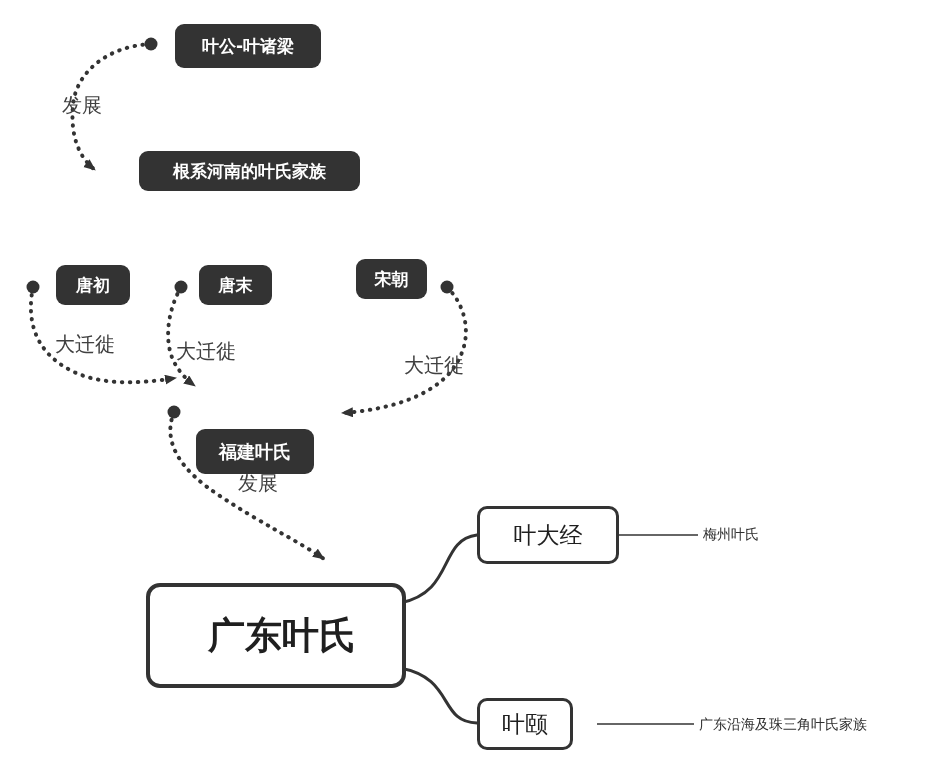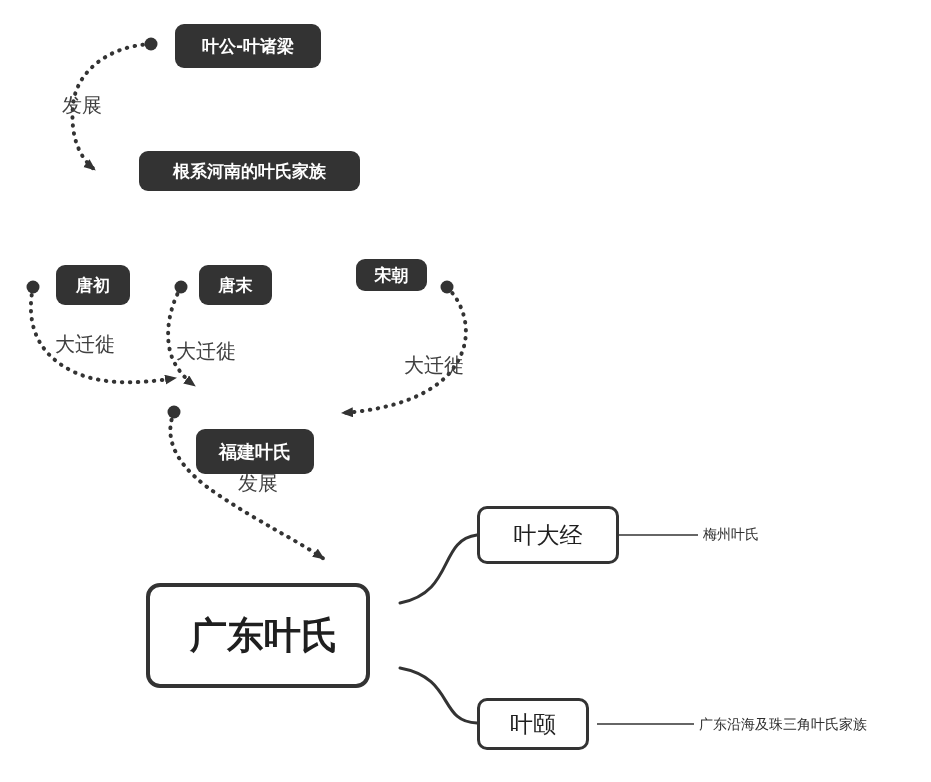--- a/index.html
+++ b/index.html
@@ -75,29 +75,29 @@
   </svg>
 
   <div class="node dark" style="left:175px; top:24px; width:146px; height:44px;">叶公-叶诸梁</div>
 
   <div class="node dark" style="left:139px; top:151px; width:221px; height:40px;">根系河南的叶氏家族</div>
 
   <div class="node dark" style="left:56px; top:265px; width:74px; height:40px;">唐初</div>
 
   <div class="node dark" style="left:199px; top:265px; width:73px; height:40px;">唐末</div>
 
-  <div class="node dark" style="left:356px; top:259px; width:71px; height:32px;">宋朝</div>
+  <div class="node dark" style="left:356px; top:259px; width:71px; height:40px;">宋朝</div>
 
   <div class="node dark" style="left:196px; top:391px; width:118px; height:45px; font-size:18px;margin-top:38px;">福建叶氏</div>
 
-  <div class="node light root" style="left:146px; top:583px; width:224px; height:105px;padding-left:12px;">广东叶氏</div>
+  <div class="node light root" style="left:146px; top:583px; width:260px; height:105px;padding-left:12px;">广东叶氏</div>
 
   <div class="node light child" style="left:477px; top:506px; width:142px; height:58px;">叶大经</div>
 
-  <div class="node light child" style="left:477px; top:698px; width:112px; height:52px;">叶颐</div>
+  <div class="node light child" style="left:477px; top:698px; width:96px; height:52px;">叶颐</div>
 
   <div class="leaf-text" style="left:703px; top:526px;">梅州叶氏</div>
 
   <div class="leaf-text" style="left:699px; top:716px;">广东沿海及珠三角叶氏家族</div>
 
   <div class="edge-label" style="left:62px; top:92px;">发展</div>
 
   <div class="edge-label" style="left:55px; top:331px;">大迁徙</div>
 
   <div class="edge-label" style="left:176px; top:338px;">大迁徙</div>

